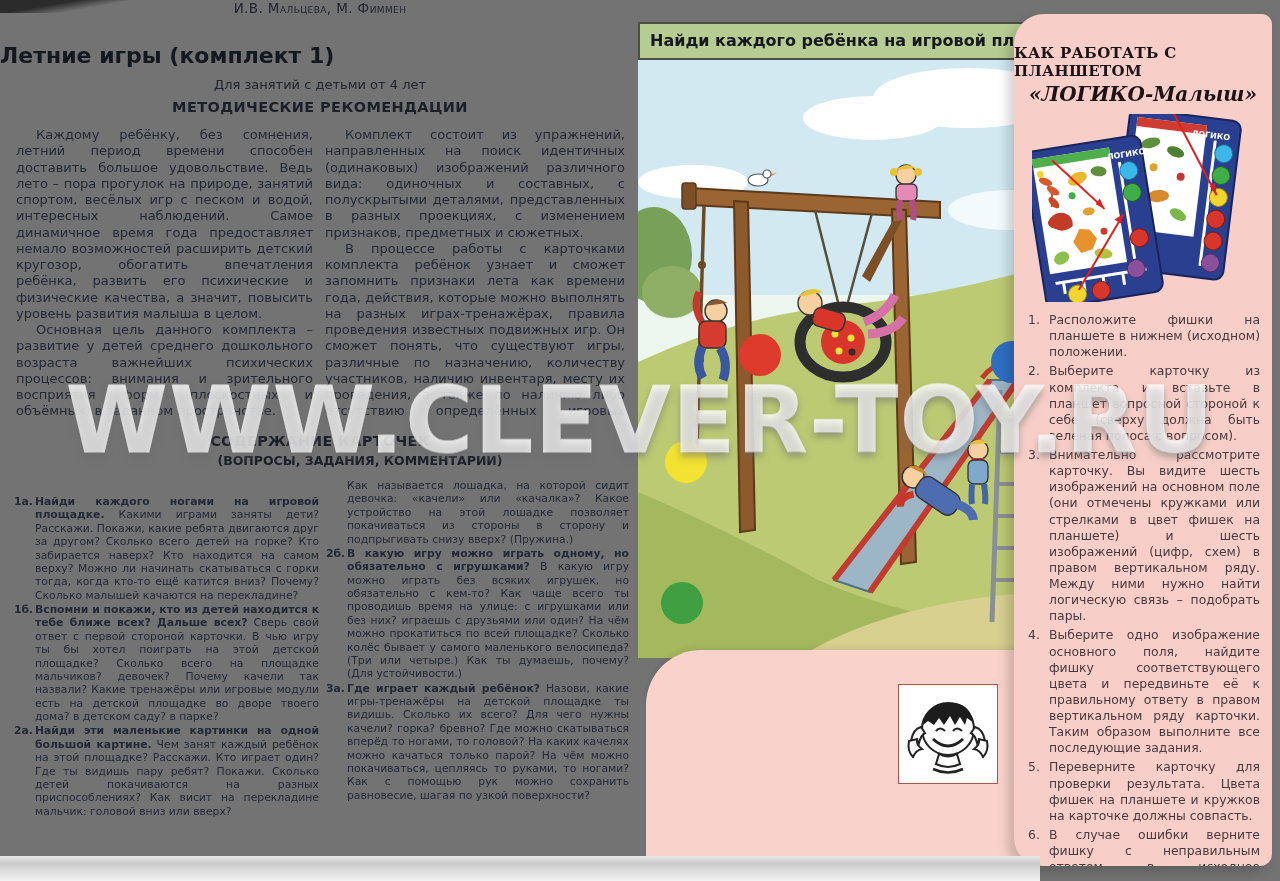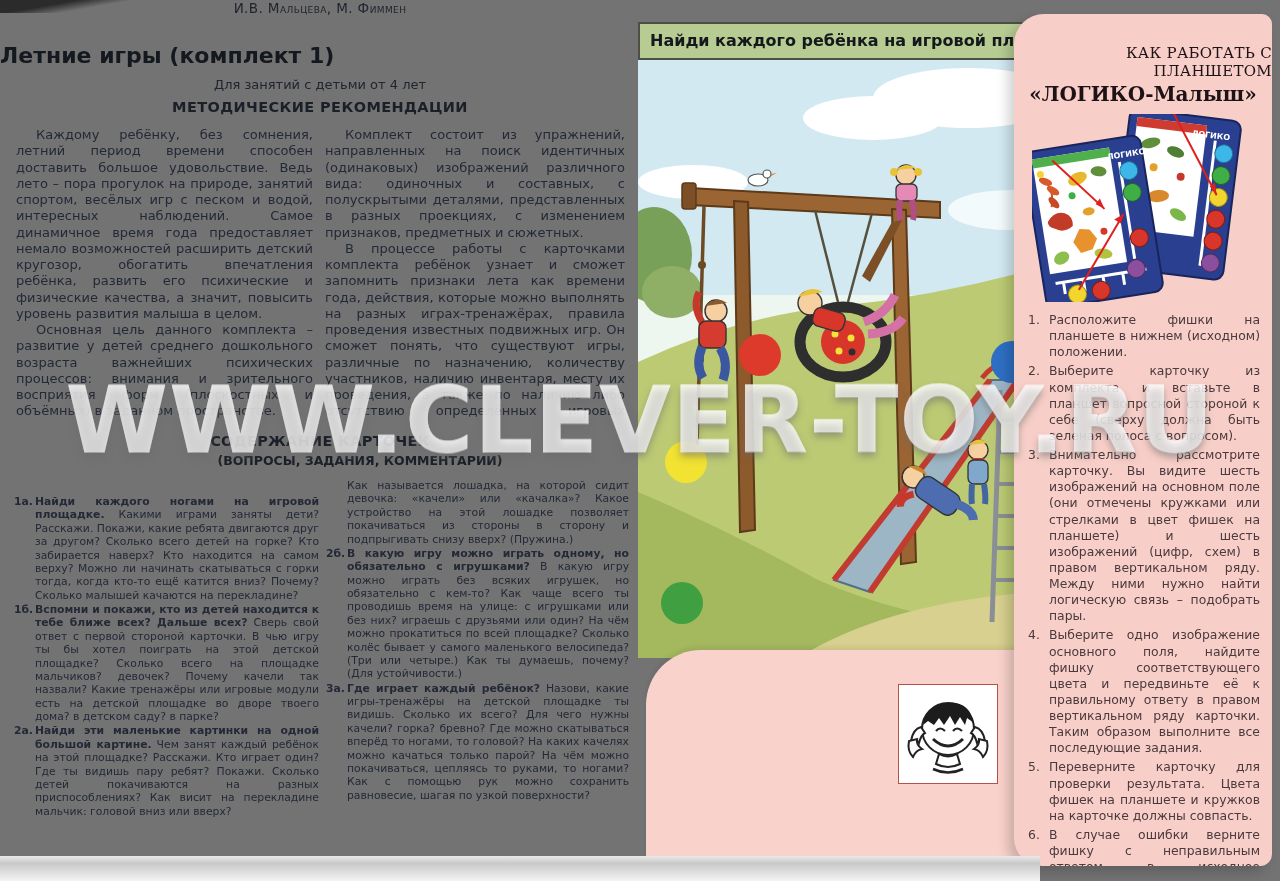--- a/index.html
+++ b/index.html
@@ -44,23 +44,23 @@
     box-shadow:0 -3px 5px rgba(0,0,0,.07);z-index:3;}
   .face-box{position:absolute;left:252px;top:34px;width:100px;height:100px;
     background:#ffffff;border:1px solid #b4514b;box-sizing:border-box;}
 
   
   .panel{position:absolute;left:1014px;top:14px;width:258px;height:852px;
     background:#f8cfc8;border-radius:30px 10px 12px 28px;
     box-shadow:-6px 6px 12px rgba(0,0,0,.18);z-index:4;overflow:hidden;
     box-sizing:border-box;padding-top:30px;}
   .panel-title1{font-family:"DejaVu Serif","Liberation Serif",serif;
-    font-size:15px;font-weight:normal;text-align:right;color:#1d1216;letter-spacing:.3px;}
+    font-size:15px;font-weight:bold;text-align:left;color:#1d1216;letter-spacing:.3px;}
   .panel-title2{font-family:"DejaVu Serif","Liberation Serif",serif;
-    font-size:20px;font-weight:bold;text-align:center;color:#1d1216;margin-top:2px;}
+    font-size:20px;font-weight:bold;text-align:center;color:#1d1216;margin-top:2px;font-style:italic;}
   .tablet-art{display:block;margin:8px auto 0;}
   .steps{margin:10px 12px 0 14px;font-size:12.4px;line-height:1.3;
     color:#4a393d;text-align:justify;}
   .step{position:relative;padding-left:21px;margin-bottom:3px;}
   .step .snum{position:absolute;left:0;top:0;}
 
   
   .watermark{position:absolute;left:0;top:366px;width:1280px;text-align:center;
     font-size:93px;font-weight:bold;letter-spacing:1px;z-index:6;
     color:rgba(255,255,255,.55);pointer-events:none;

